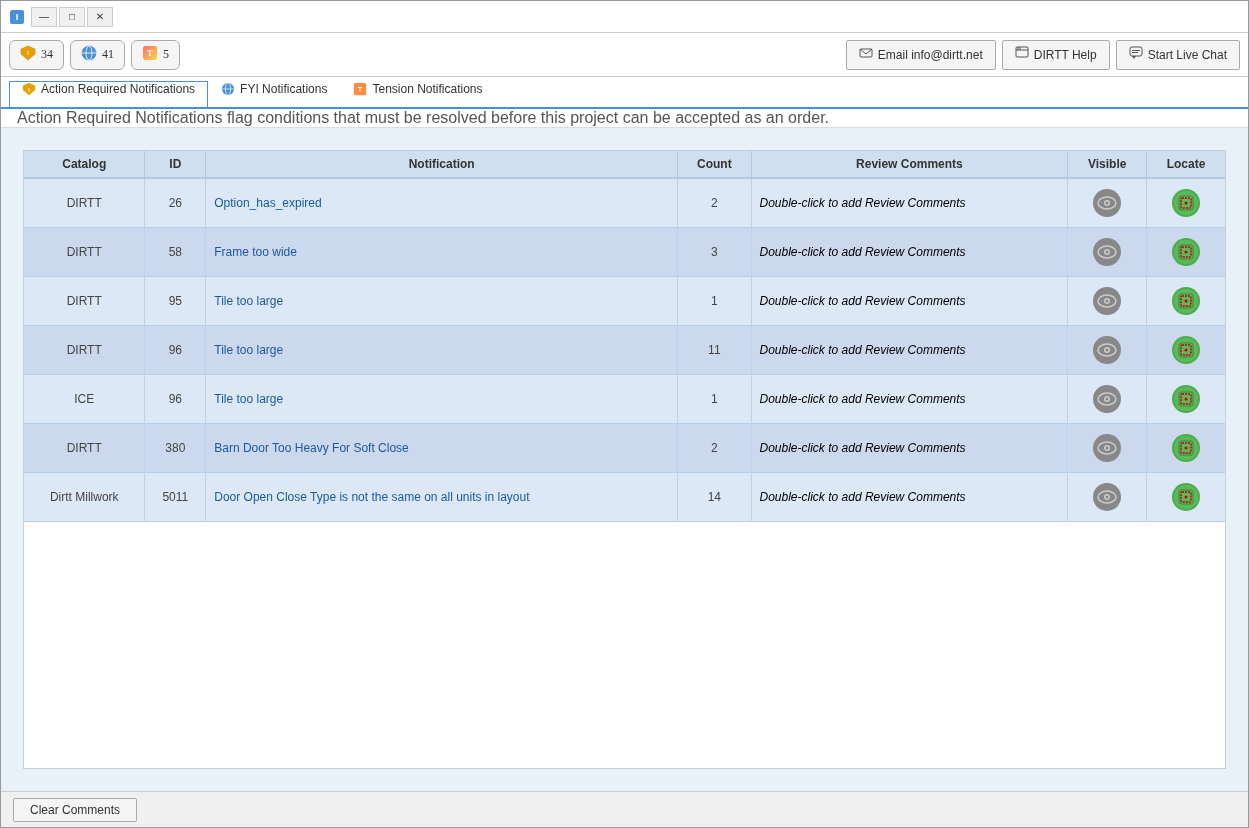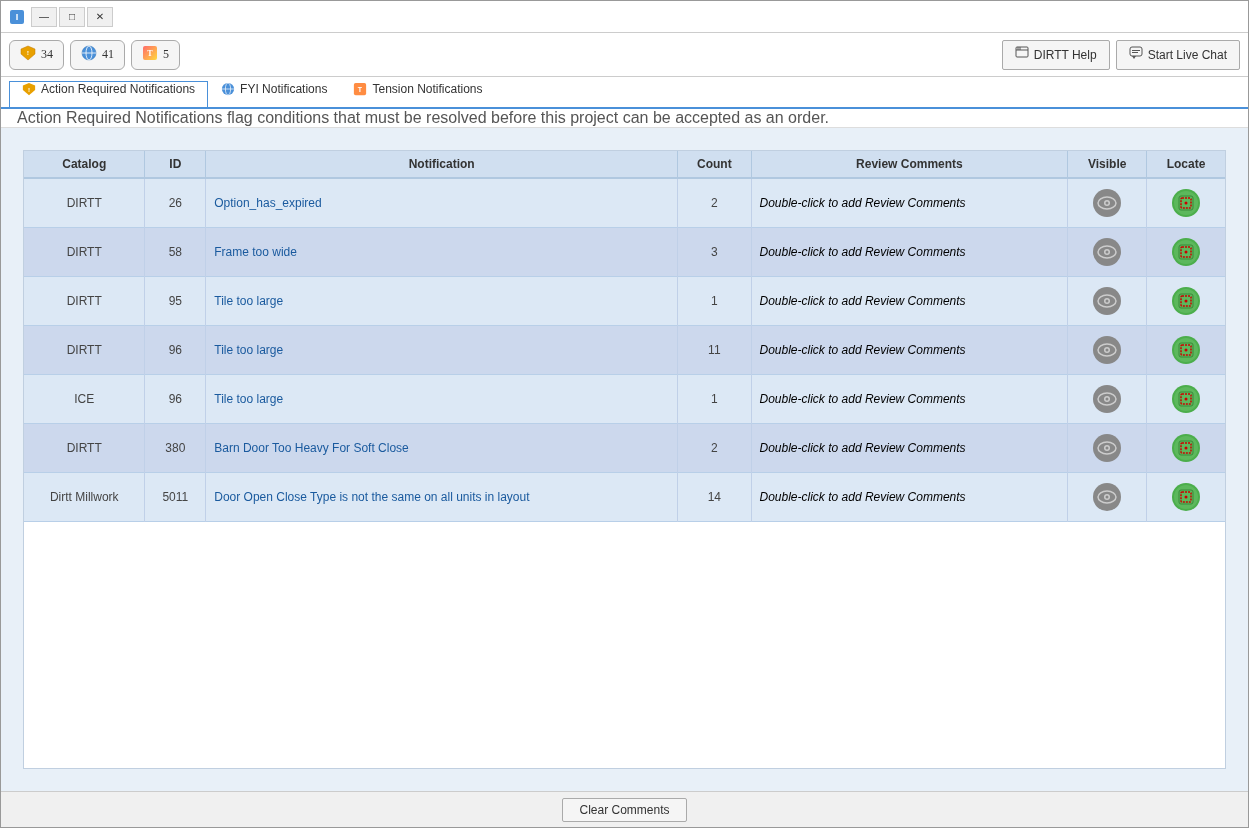--- a/index.html
+++ b/index.html
@@ -238,21 +238,21 @@
       border: 2px solid #4a4a;
     }
 
     
     .bottom-bar {
       height: 36px;
       background: #f0f0f0;
       border-top: 1px solid #ccc;
       display: flex;
       align-items: center;
-      justify-content: center;
+      justify-content: flex-start;
       padding: 0 12px;
       flex-shrink: 0;
     }
 
     .clear-comments-btn {
       padding: 4px 16px;
       border: 1px solid #aaa;
       background: #f5f5f5;
       cursor: pointer;
       font-size: 12px;
@@ -308,20 +308,29 @@
                 <stop offset="0%" stop-color="#ff6b6b"></stop>
                 <stop offset="100%" stop-color="#ffd93d"></stop>
               </linearGradient>
             </defs>
           <text x="8" y="11" text-anchor="middle" font-size="8" fill="white" font-weight="bold">T</text>
         </svg>
       </span>
       <span>5</span>
     </button>
     <div class="toolbar-spacer"></div>
+    <button class="toolbar-action-btn">
+      <span>
+        <svg width="14" height="14" viewBox="0 0 14 14">
+          <rect x="1" y="3" width="12" height="8" rx="1" fill="none" stroke="#555" stroke-width="1"></rect>
+          <polyline points="1,3 7,8 13,3" fill="none" stroke="#555" stroke-width="1"></polyline>
+        </svg>
+      </span>
+      <span>Email info@dirtt.net</span>
+    </button>
     <button class="toolbar-action-btn">
       <span>
         <svg width="14" height="14" viewBox="0 0 14 14">
           <rect x="1" y="1" width="12" height="10" rx="1" fill="none" stroke="#555" stroke-width="1"></rect>
           <line x1="1" y1="4" x2="13" y2="4" stroke="#555" stroke-width="1"></line>
           <line x1="3" y1="1" x2="3" y2="4" stroke="#555" stroke-width="1"></line>
           <line x1="5" y1="1" x2="5" y2="4" stroke="#555" stroke-width="1"></line>
         </svg>
       </span>
       <span>DIRTT Help</span>

